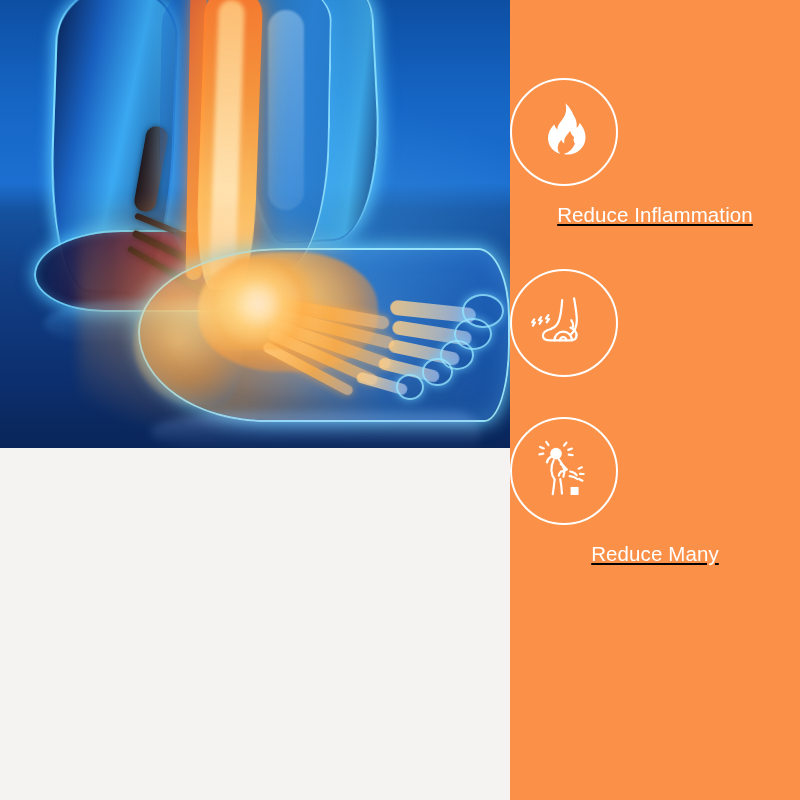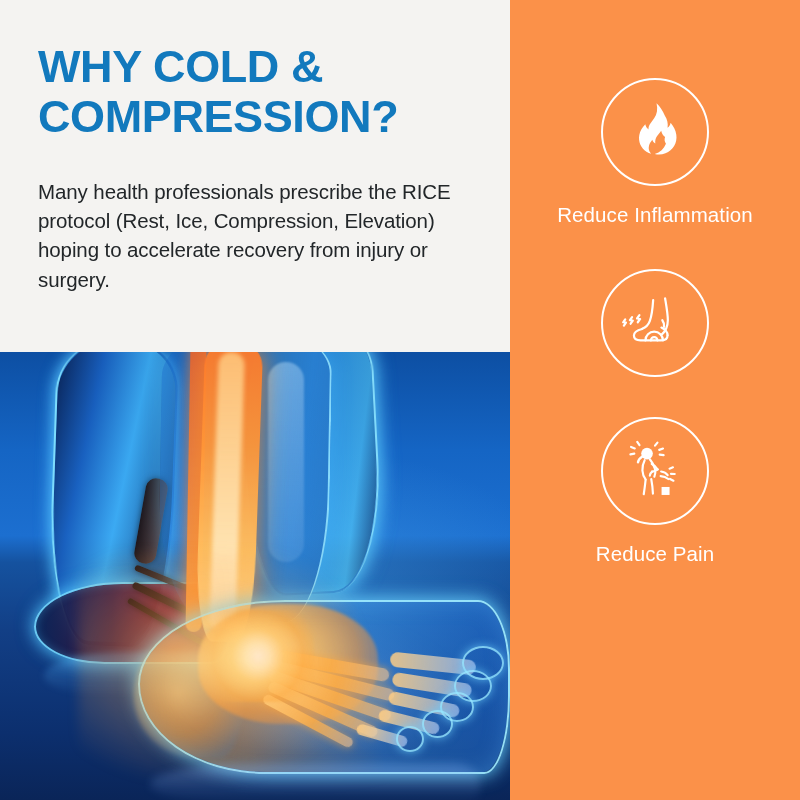--- a/index.html
+++ b/index.html
@@ -237,22 +237,22 @@
     display:flex;
     flex-direction:column;
     align-items:center;
     justify-content:flex-start;
     padding-top:78px;
   }
   .benefit{
     width:100%;
     display:flex;
     flex-direction:column;
-    align-items:center;
     margin-bottom:40px;
+    text-decoration:underline;
   }
   .icon-circle{
     width:108px; height:108px;
     border:2px solid #ffffff;
     border-radius:50%;
     display:flex; align-items:center; justify-content:center;
   }
   .icon-circle svg{ display:block; }
   .benefit-label{
     margin-top:14px;
@@ -264,24 +264,20 @@
     font-weight:400;
   }
 </style>
 </head>
 <body>
 
 <div class="poster">
 
   <div class="left-col">
 
-    <div class="text-block">
-      <h1 class="headline">WHY COLD &amp; COMPRESSION?</h1>
-      <p class="body-copy">Many health professionals prescribe the RICE protocol (Rest, Ice, Compression, Elevation) hoping to accelerate recovery from injury or surgery.</p>
-    </div>
 
     <div class="med-img">
 
       <div class="floor-glow"></div>
 
       <div class="back-leg"></div>
       <div class="back-leg-edge"></div>
       <div class="back-foot"></div>
       <div class="back-foot-edge"></div>
       <div class="back-refl"></div>
@@ -395,17 +391,17 @@
             <path d="M25 42.5c-.6 5.4-1.2 10.4-2 15.2"></path>
             <path d="M31 41.5c1 5.4 1.6 10.6 1.8 15.6"></path>
 
             <path d="M41.5 33.5c3 .4 5.4 1.8 7 4M41 38.5c3.2.2 6 1.2 8.2 3"></path>
             <path d="M50.5 30.5l3.6-1.4M52 36l4 .2M51 41.5l3.6 1.8"></path>
 
             <rect x="42" y="50" width="8.5" height="8.5" fill="#ffffff" stroke="none"></rect>
           </svg>
         </span>
       </div>
-      <div class="benefit-label">Reduce Pain</div>
+      <div class="benefit-label">Reduce Many</div>
     </div>
 
   </div>
 </div>
 
 </body></html>

